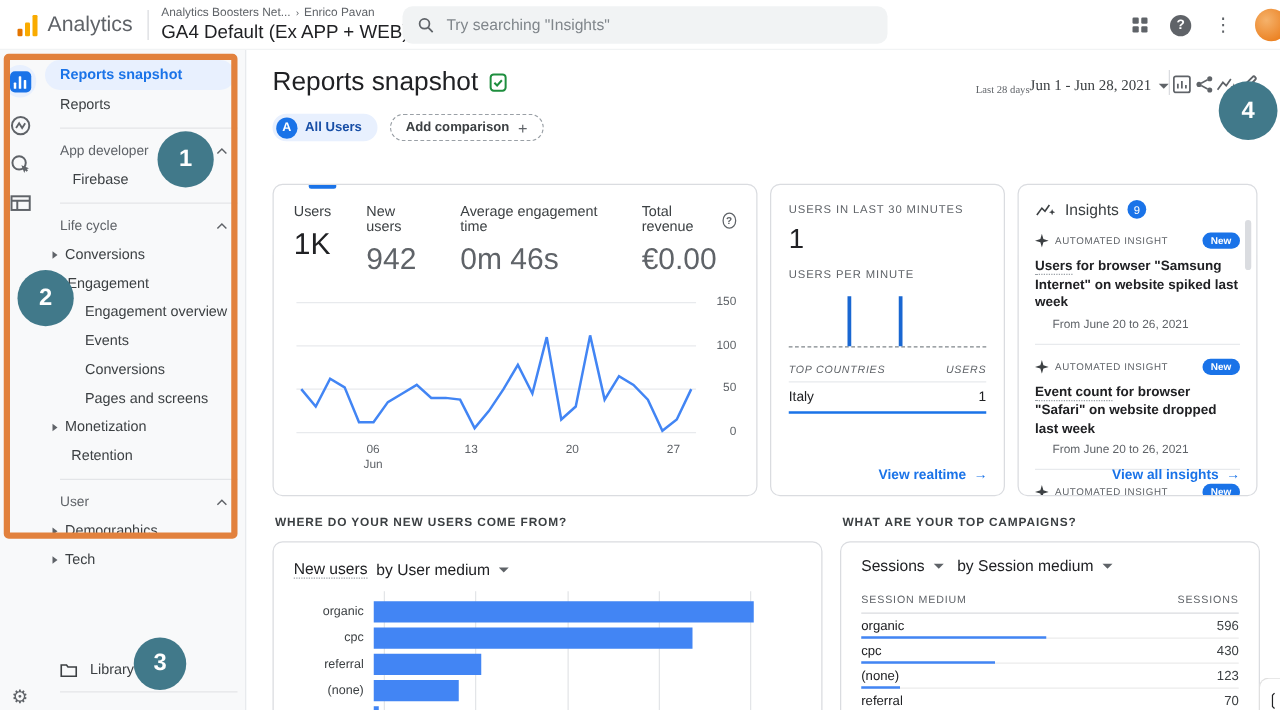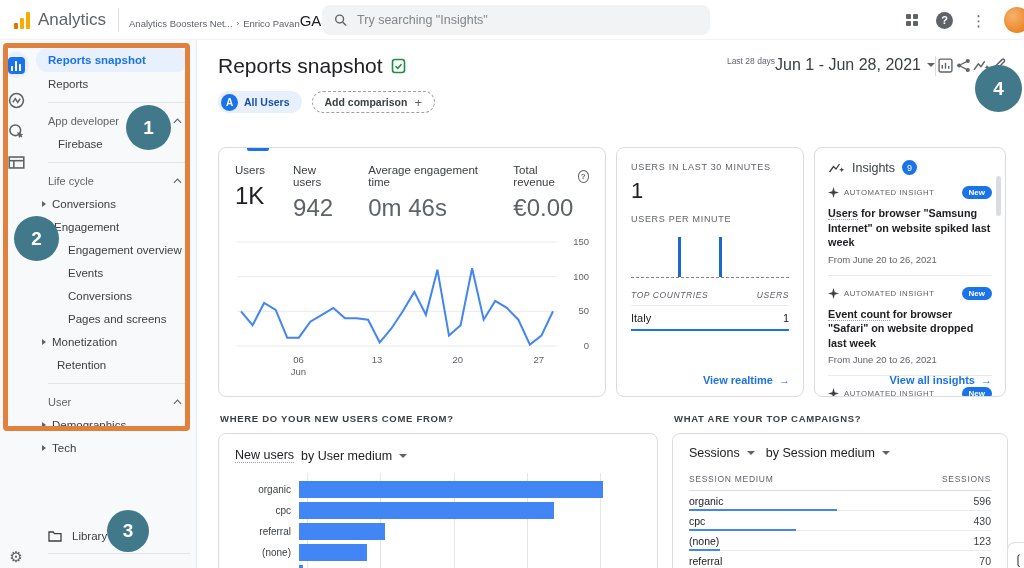--- a/index.html
+++ b/index.html
@@ -9,21 +9,21 @@
 
   
   .topbar { position:absolute; top:0; left:0; right:0; height:40px; background:#fff;
             display:flex; align-items:center; border-bottom:1px solid #f1f3f4; z-index:5; }
   .ga-logo { display:flex; align-items:flex-end; gap:2px; margin-left:14px; height:18px; }
   .ga-logo .b1 { width:4px; height:6px; background:#e37400; border-radius:1px; }
   .ga-logo .b2 { width:4px; height:11px; background:#f9ab00; border-radius:1px; }
   .ga-logo .b3 { width:4px; height:17px; background:#f9ab00; border-radius:1px; }
   .brand { font-size:17px; color:#5f6368; margin-left:8px; }
   .tb-divider { width:1px; height:24px; background:#dadce0; margin:0 10px 0 12px; }
-  .crumb-wrap { display:flex; flex-direction:row; justify-content:center;align-items:flex-end; }
+  .crumb-wrap { display:flex; flex-direction:column; justify-content:center; }
   .crumbs { font-size:9.5px; color:#5f6368; display:flex; gap:4px; align-items:center; }
   .crumb-sep { font-size:8px; color:#5f6368; }
   .property { font-size:15px; color:#202124; display:flex; align-items:center; gap:6px; margin-top:1px; }
   .caret { width:0; height:0; border-left:4px solid transparent; border-right:4px solid transparent;
            border-top:4.5px solid #5f6368; display:inline-block; }
   .search { position:absolute; left:322px; top:5px; width:388px; height:30px; background:#f1f3f4;
             border-radius:8px; display:flex; align-items:center; padding:0 12px; gap:10px; }
   .search input { border:none; outline:none; background:transparent; font-size:12.5px; color:#5f6368;
                   font-family:"Liberation Sans", sans-serif; width:100%; }
   .search input::placeholder { color:#80868b; }
@@ -68,23 +68,23 @@
   .library-row { position:absolute; left:16px; bottom:26px; display:flex; align-items:center; gap:10px;
                  font-size:11.5px; color:#3c4043; }
   .nav-bottom-div { position:absolute; left:16px; right:6px; bottom:14px; height:1px; background:#e3e5e8; }
 
   
   .main { position:absolute; left:198px; top:40px; right:0; bottom:0; background:#fff;
           padding:14px 16px 0 20px; overflow:hidden; }
   .main-head { display:flex; justify-content:space-between; align-items:center; }
   .page-title-wrap { display:flex; align-items:center; gap:8px; }
   .page-title { font-size:21px; color:#202124; }
-  .date-area { display:flex; align-items:flex-start; gap:0; color:#5f6368; }
+  .date-area { display:flex; align-items:flex-end; gap:0; color:#5f6368;font-family:Liberation Serif, serif; }
   .date-preset { font-size:8.5px; color:#5f6368; }
-  .date-range { font-size:16px; color:#3c4043; display:flex; align-items:center; gap:6px; }
+  .date-range { font-size:12px; color:#3c4043; display:flex; align-items:center; gap:6px; }
   .head-div { width:1px; height:20px; background:#dadce0; }
   .head-ic { width:18px; height:18px; display:flex; align-items:center; justify-content:center; cursor:pointer; }
   .chips-row { display:flex; align-items:center; gap:10px; margin-top:13px; }
   .chip-users { display:flex; align-items:center; gap:6px; background:#e8f0fe; border-radius:12px;
                 height:22px; padding:0 12px 0 3px; font-size:10.5px; font-weight:bold; color:#174ea6; }
   .chip-a { width:17px; height:17px; border-radius:50%; background:#1a73e8; color:#fff; font-size:10px;
             display:flex; align-items:center; justify-content:center; font-weight:bold; }
   .chip-add { display:flex; align-items:center; gap:7px; border:1px dashed #9aa0a6; border-radius:12px;
               height:22px; padding:0 12px; font-size:10.5px; font-weight:bold; color:#3c4043; }
   .plus { color:#5f6368; font-size:13px; font-weight:normal; }
@@ -126,21 +126,21 @@
   .ins-title { font-size:12.5px; color:#3c4043; }
   .ins-badge { min-width:15px; height:15px; border-radius:50%; background:#1a73e8; color:#fff;
                font-size:9px; display:flex; align-items:center; justify-content:center; }
   .ins-item { margin-top:11px; }
   .ins-tag-row { display:flex; align-items:center; gap:5px; }
   .ins-tag { font-size:7.8px; letter-spacing:0.5px; color:#5f6368; flex:1; }
   .new-pill { background:#1a73e8; color:#fff; font-size:8px; font-weight:bold; border-radius:8px;
               padding:2px 7px; }
   .ins-titletext { font-size:10.8px; font-weight:bold; color:#202124; line-height:1.35; margin-top:7px; }
   .u-dot { border-bottom:1.5px dotted #9aa0a6; }
-  .ins-date { font-size:9.5px; color:#5f6368; margin-top:4px; }
+  .ins-date { font-size:9.5px; color:#5f6368; margin-top:4px;margin-left:14px; }
   .ins-div { height:1px; background:#e8eaed; margin:10px 0 0; }
   .ins-scroll { position:absolute; right:4px; top:28px; width:5px; height:40px; background:#dadce0;
                 border-radius:3px; }
 
   .sections-row { display:flex; gap:14px; margin-top:16px; }
   .sec-col1 { width:440px; } .sec-col2 { width:336px; }
   .sec-heading { font-size:9.5px; font-weight:bold; letter-spacing:0.7px; color:#3c4043; margin:0 0 9px 2px; }
   .card-bars { height:200px; padding:14px 16px; overflow:hidden; }
   .selector { font-size:12.5px; color:#202124; display:flex; align-items:center; gap:7px; }
   .bars-plot { position:relative; margin-top:16px; }

